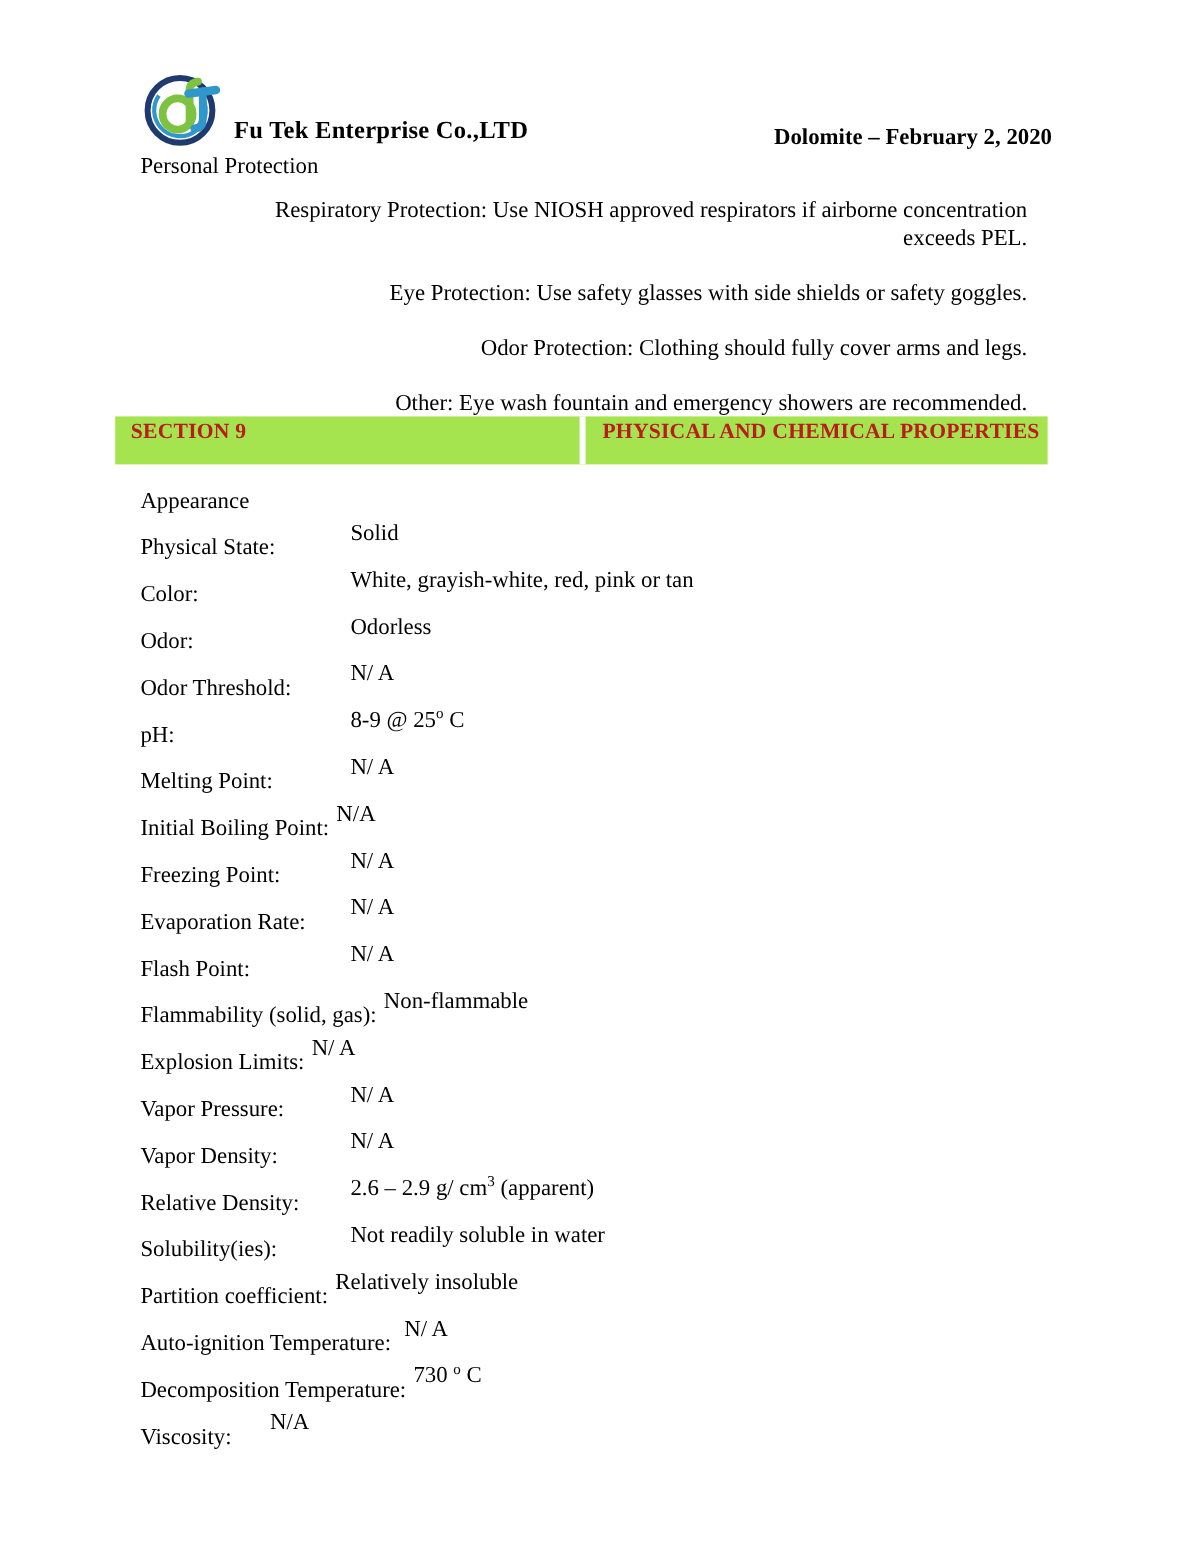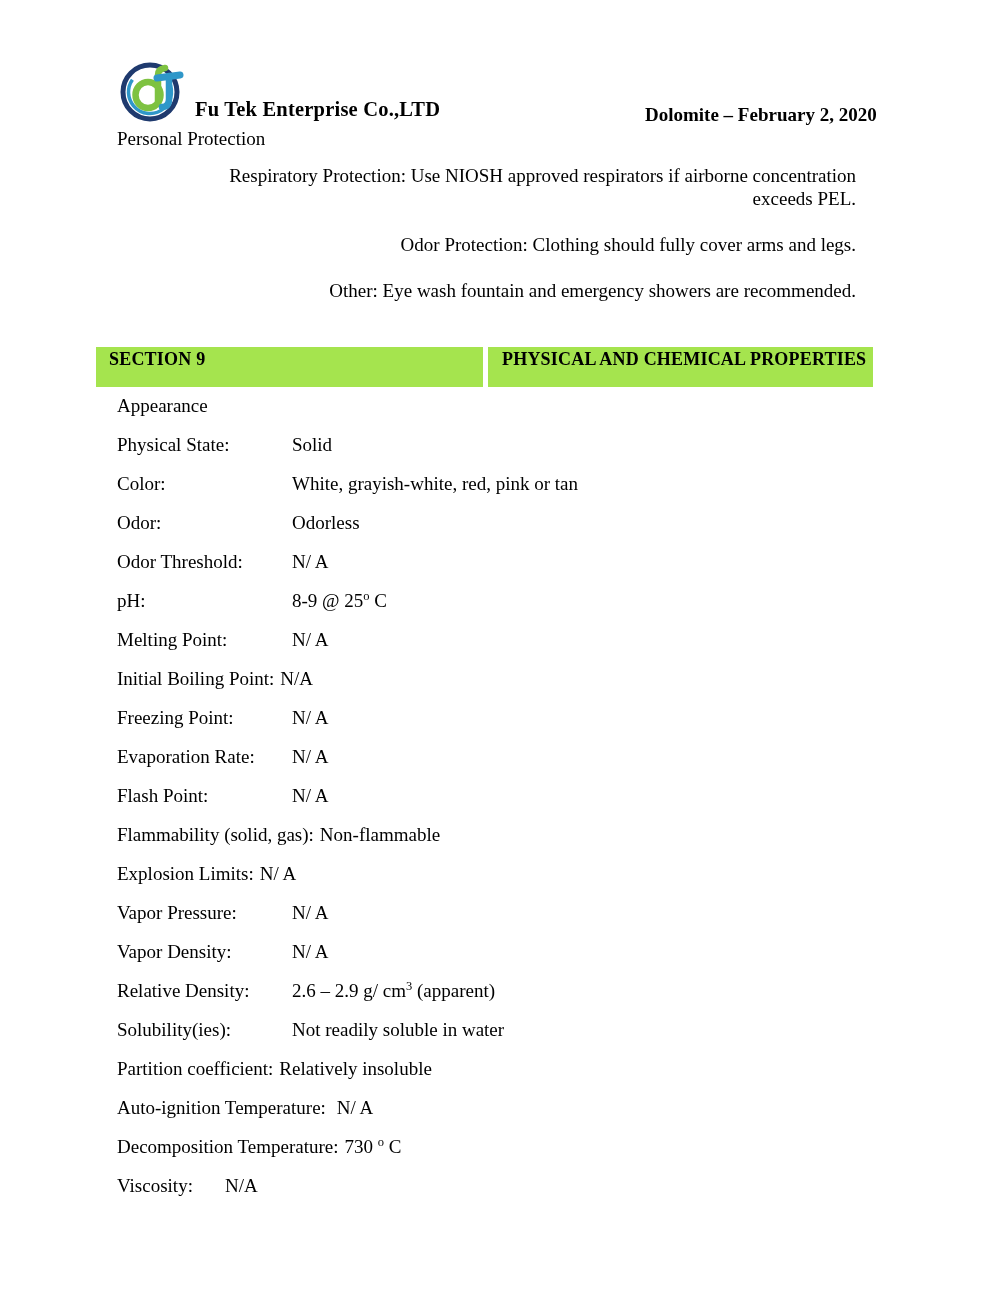--- a/index.html
+++ b/index.html
@@ -98,21 +98,21 @@
     height: 40px;
     background: #ffffff;
   }
   .section-bar-right {
     flex: 1;
     height: 40px;
     box-sizing: border-box;
     padding: 2px 0 0 14px;
   }
   .section-bar-text {
-    color: #000000;
+    color: #b91c1c;
     font-size: 18px;
     font-weight: bold;
     line-height: 20px;
     letter-spacing: 0.2px;
   }
 
   
   .props {
     position: absolute;
     left: 117px;
@@ -122,20 +122,21 @@
   .prop-row {
     position: relative;
     height: 39px;
     font-size: 19px;
     line-height: 22px;
     white-space: nowrap;
   }
   .prop-label {
     display: inline-block;
     vertical-align: top;
+    margin-top: 12px;
   }
   .prop-label.fixed {
     width: 175px;
   }
   .prop-value {
     display: inline-block;
     vertical-align: top;
   }
   .prop-value.pad {
     padding-left: 6px;
@@ -174,20 +175,21 @@
     </div>
 
     <div class="company-name">Fu Tek Enterprise Co.,LTD</div>
     <div class="doc-title">Dolomite – February 2, 2020</div>
   </div>
 
   <div class="pp-heading">Personal Protection</div>
 
   <div class="pp-list">
     <div class="pp-item">Respiratory Protection: Use NIOSH approved respirators if airborne concentration exceeds PEL.</div>
+    <div class="pp-item">Eye Protection: Use safety glasses with side shields or safety goggles.</div>
     <div class="pp-item">Odor Protection: Clothing should fully cover arms and legs.</div>
     <div class="pp-item">Other: Eye wash fountain and emergency showers are recommended.</div>
   </div>
 
   <div class="section-bar">
     <div class="section-bar-left">
       <span class="section-bar-text">SECTION 9</span>
     </div>
     <div class="section-bar-divider"></div>
     <div class="section-bar-right">

